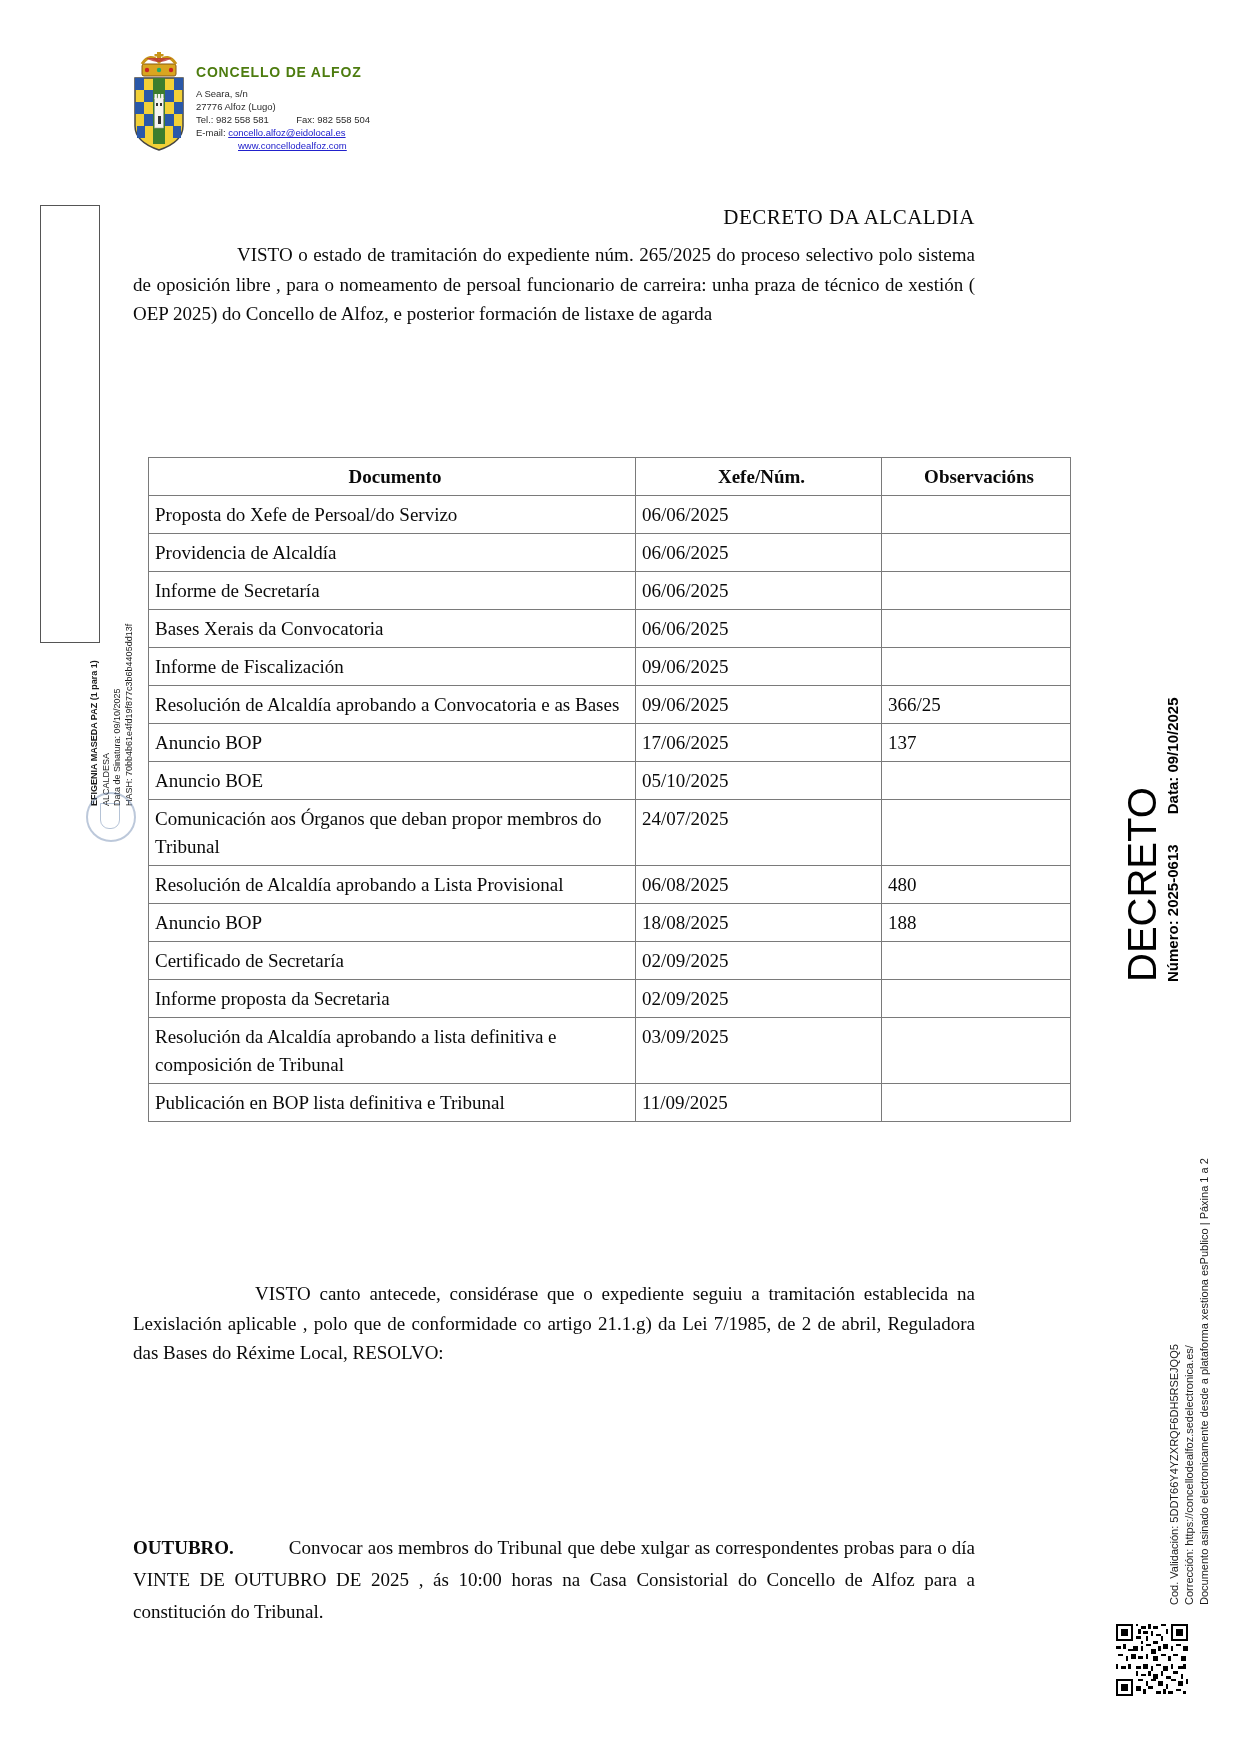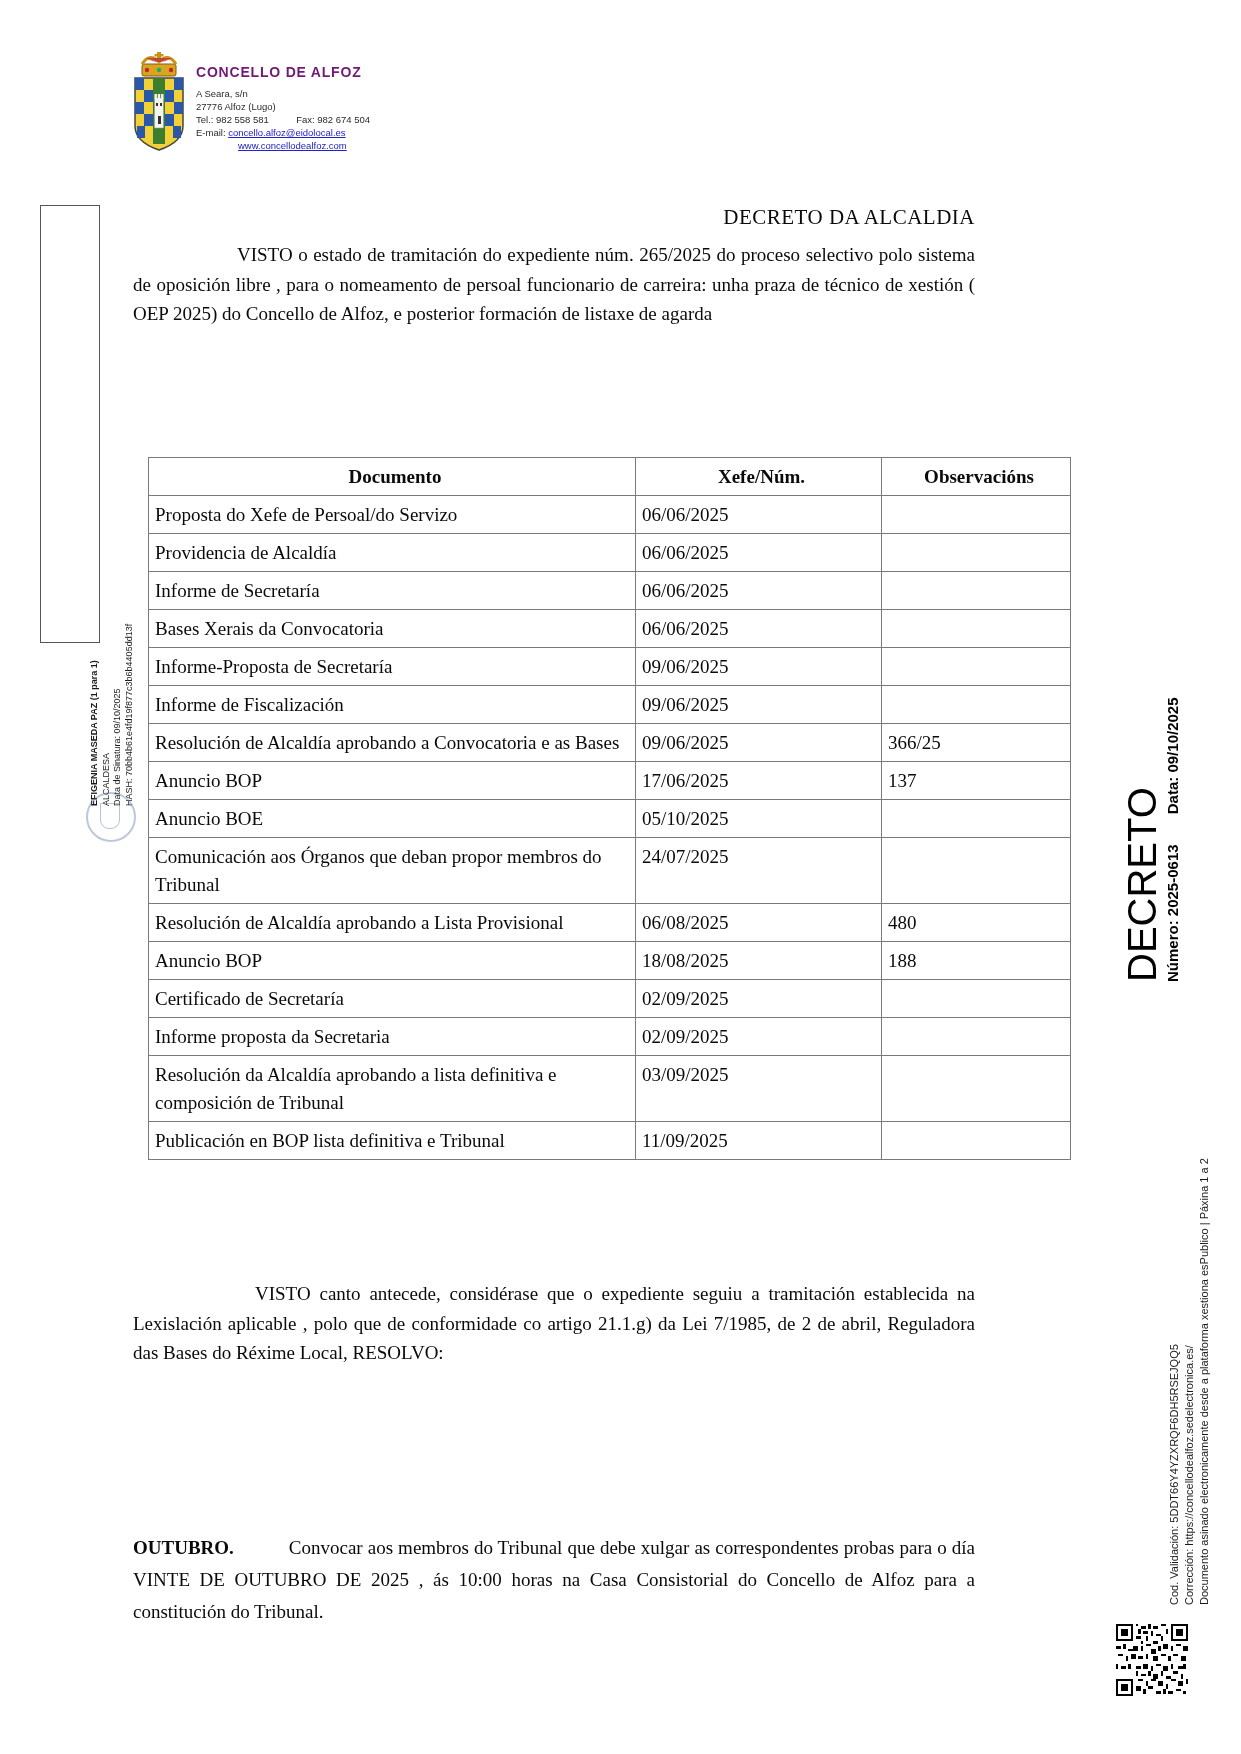--- a/index.html
+++ b/index.html
@@ -13,21 +13,21 @@
     font-family:"Liberation Serif", serif;
     color:#0a0a0a;
   }
   
   .coat-of-arms{position:absolute;left:128px;top:50px;width:62px;height:108px;}
   .header-block{
     position:absolute;left:196px;top:64px;width:330px;
     font-family:"Liberation Sans", sans-serif;
   }
   .org-name{
-    color:#701a75;font-size:14px;font-weight:bold;letter-spacing:.8px;
+    color:#4d7c0f;font-size:14px;font-weight:bold;letter-spacing:.8px;
     margin-bottom:7px;
   }
   .header-line{font-size:9.5px;color:#2b2b2b;line-height:13px;}
   .header-link{color:#2121cc;text-decoration:underline;}
   .website-line{padding-left:42px;}
   
   .sig-box{
     position:absolute;left:40px;top:205px;width:58px;height:436px;
     border:1px solid #555;background:#fff;
   }
@@ -136,21 +136,21 @@
     <rect x="32" y="53" width="2" height="3" fill="#333"></rect>
   </svg>
 
   <div class="header-block">
     <div class="org-name">CONCELLO DE ALFOZ</div>
     <div class="header-line">A Seara, s/n</div>
     <div class="header-line">27776   Alfoz (Lugo)</div>
     <div class="header-line">
       <span>Tel.: 982 558 581</span>
       <span style="display:inline-block;width:22px;"></span>
-      <span>Fax: 982 674 504</span>
+      <span>Fax: 982 558 504</span>
     </div>
     <div class="header-line">
       <span>E-mail:</span>
       <span class="header-link">concello.alfoz@eidolocal.es</span>
     </div>
     <div class="header-line website-line">
       <span class="header-link">www.concellodealfoz.com</span>
     </div>
   </div>
 
@@ -190,25 +190,20 @@
           <td class="col-obs"></td>
         </tr>
         <tr>
           <td class="col-doc">Informe de Secretaría</td>
           <td class="col-date">06/06/2025</td>
           <td class="col-obs"></td>
         </tr>
         <tr>
           <td class="col-doc">Bases Xerais da Convocatoria</td>
           <td class="col-date">06/06/2025</td>
-          <td class="col-obs"></td>
-        </tr>
-        <tr>
-          <td class="col-doc">Informe-Proposta de Secretaría</td>
-          <td class="col-date">09/06/2025</td>
           <td class="col-obs"></td>
         </tr>
         <tr>
           <td class="col-doc">Informe de Fiscalización</td>
           <td class="col-date">09/06/2025</td>
           <td class="col-obs"></td>
         </tr>
         <tr>
           <td class="col-doc">Resolución de Alcaldía aprobando a Convocatoria e as Bases</td>
           <td class="col-date">09/06/2025</td>

